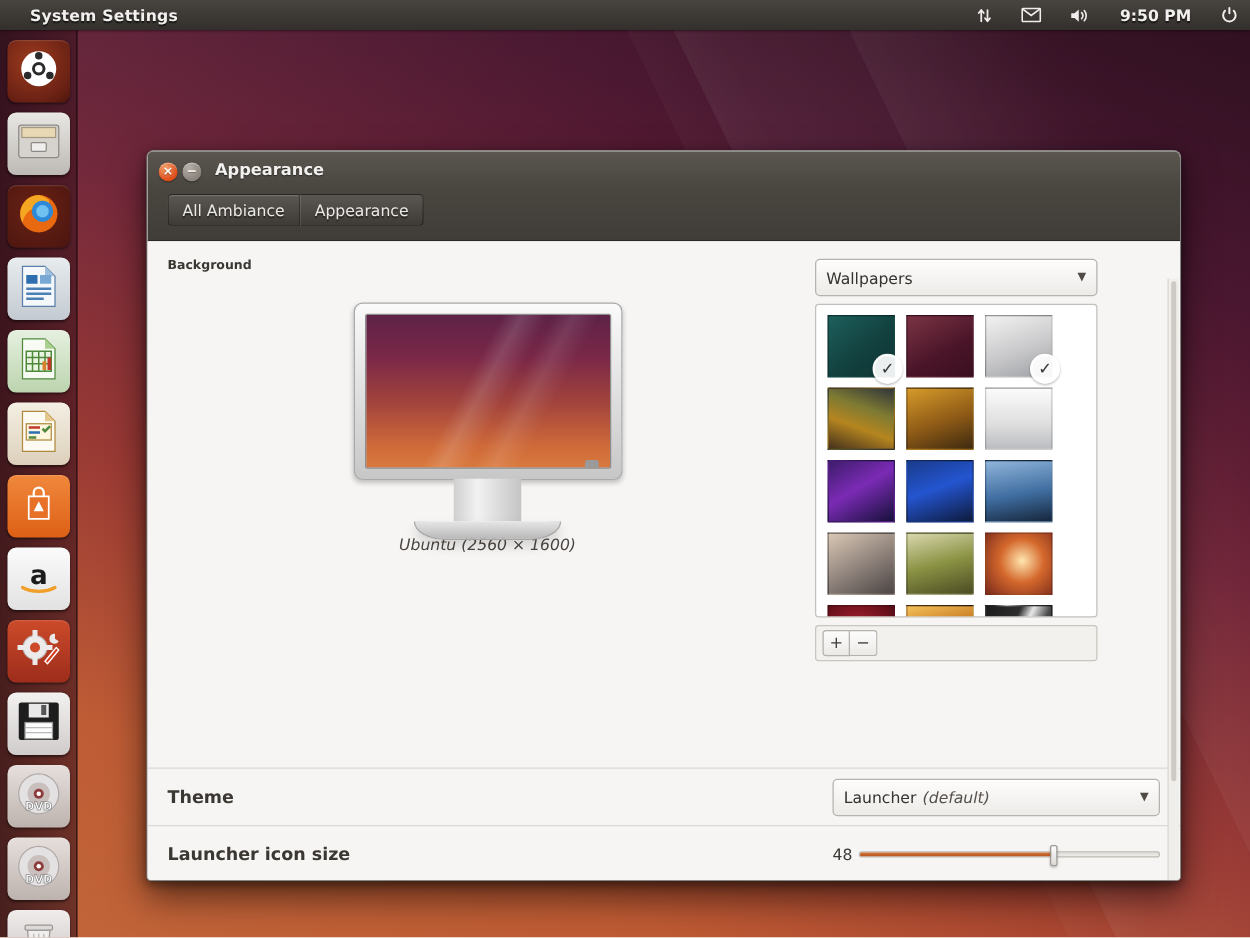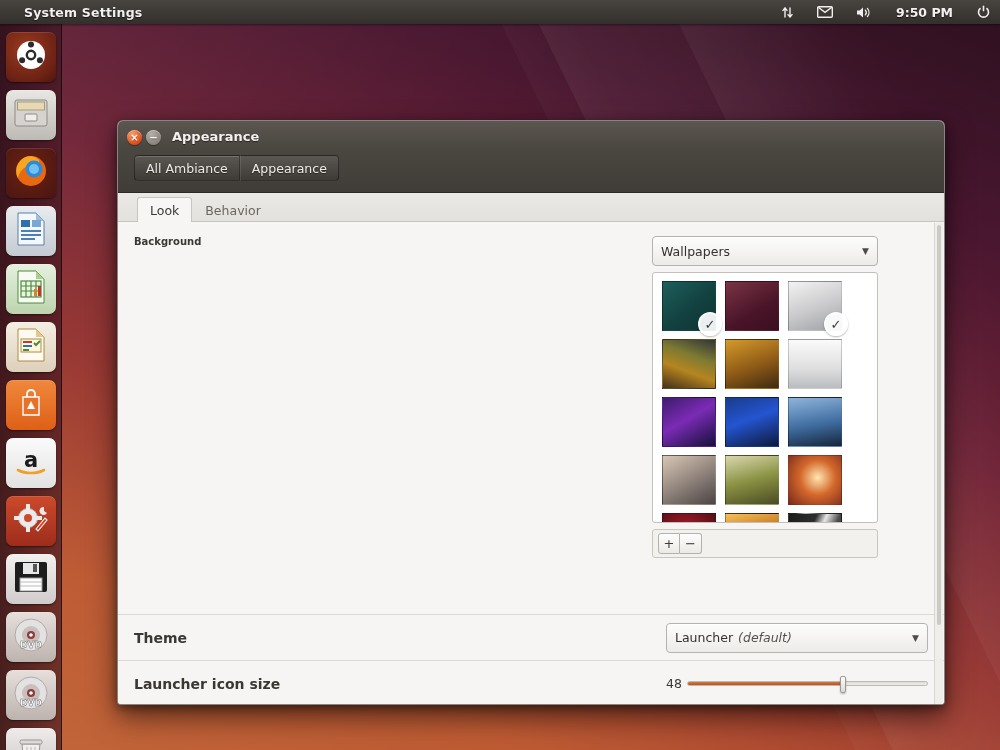--- a/index.html
+++ b/index.html
@@ -483,29 +483,37 @@
       </div>
       <div class="wtitle">Appearance</div>
       <div class="wtoolbar">
         <div class="tbtn">All Ambiance</div>
         <div class="tbtn">Appearance</div>
       </div>
     </div>
 
     <div id="winbody">
 
-      <div class="tabstrip">
-        <div class="tab sel">Look</div>
-        <div class="tab">Behavior</div>
-      </div>
 
       <div class="panes">
 
         <div class="pane-left">
           <div class="sec-label">Background</div>
+          <div class="preview-box">
+            <div class="monitor">
+              <div class="mon-bezel">
+                <div class="mon-screen">
+                  <div class="mon-led"></div>
+                </div>
+              </div>
+              <div class="mon-neck"></div>
+              <div class="mon-base"></div>
+            </div>
+            <div class="preview-caption">Ubuntu (2560 × 1600)</div>
+          </div>
         </div>
 
         <div class="pane-right">
           <div class="combo">
             <span>Wallpapers</span>
             <span class="caret">▼</span>
           </div>
 
           <div class="wall-grid-wrap">
             <div class="wall-grid" id="wall-grid">

